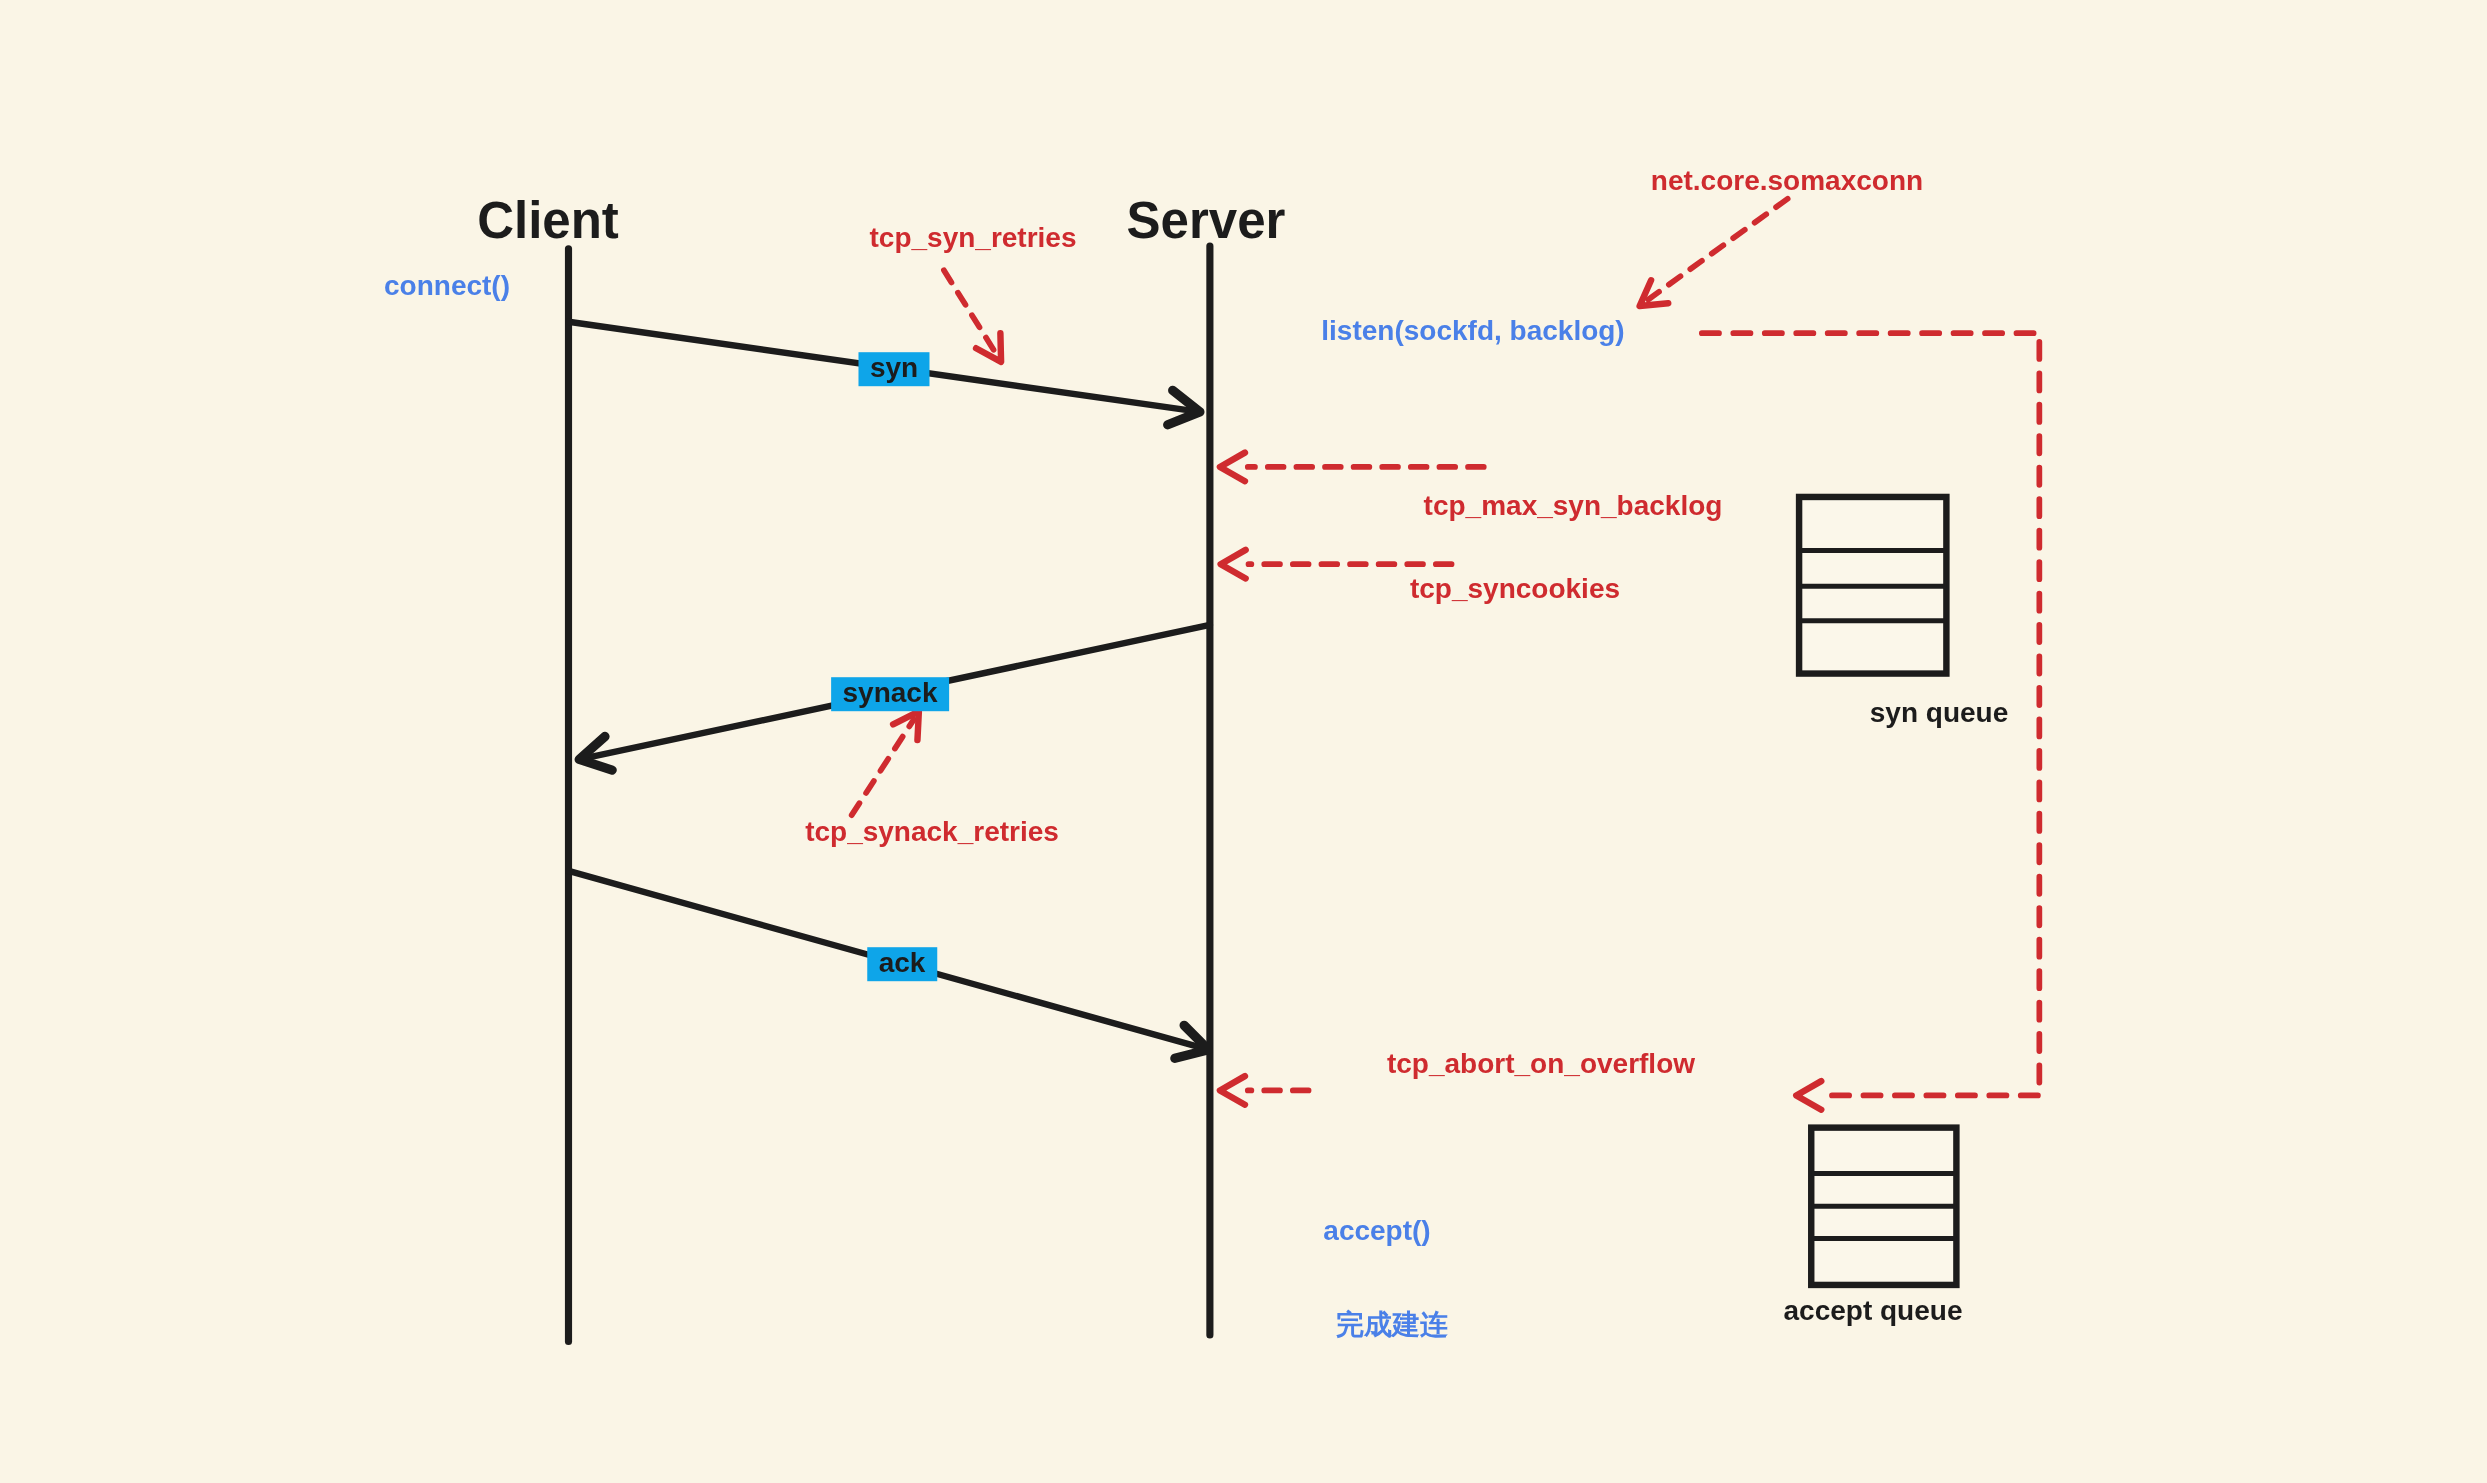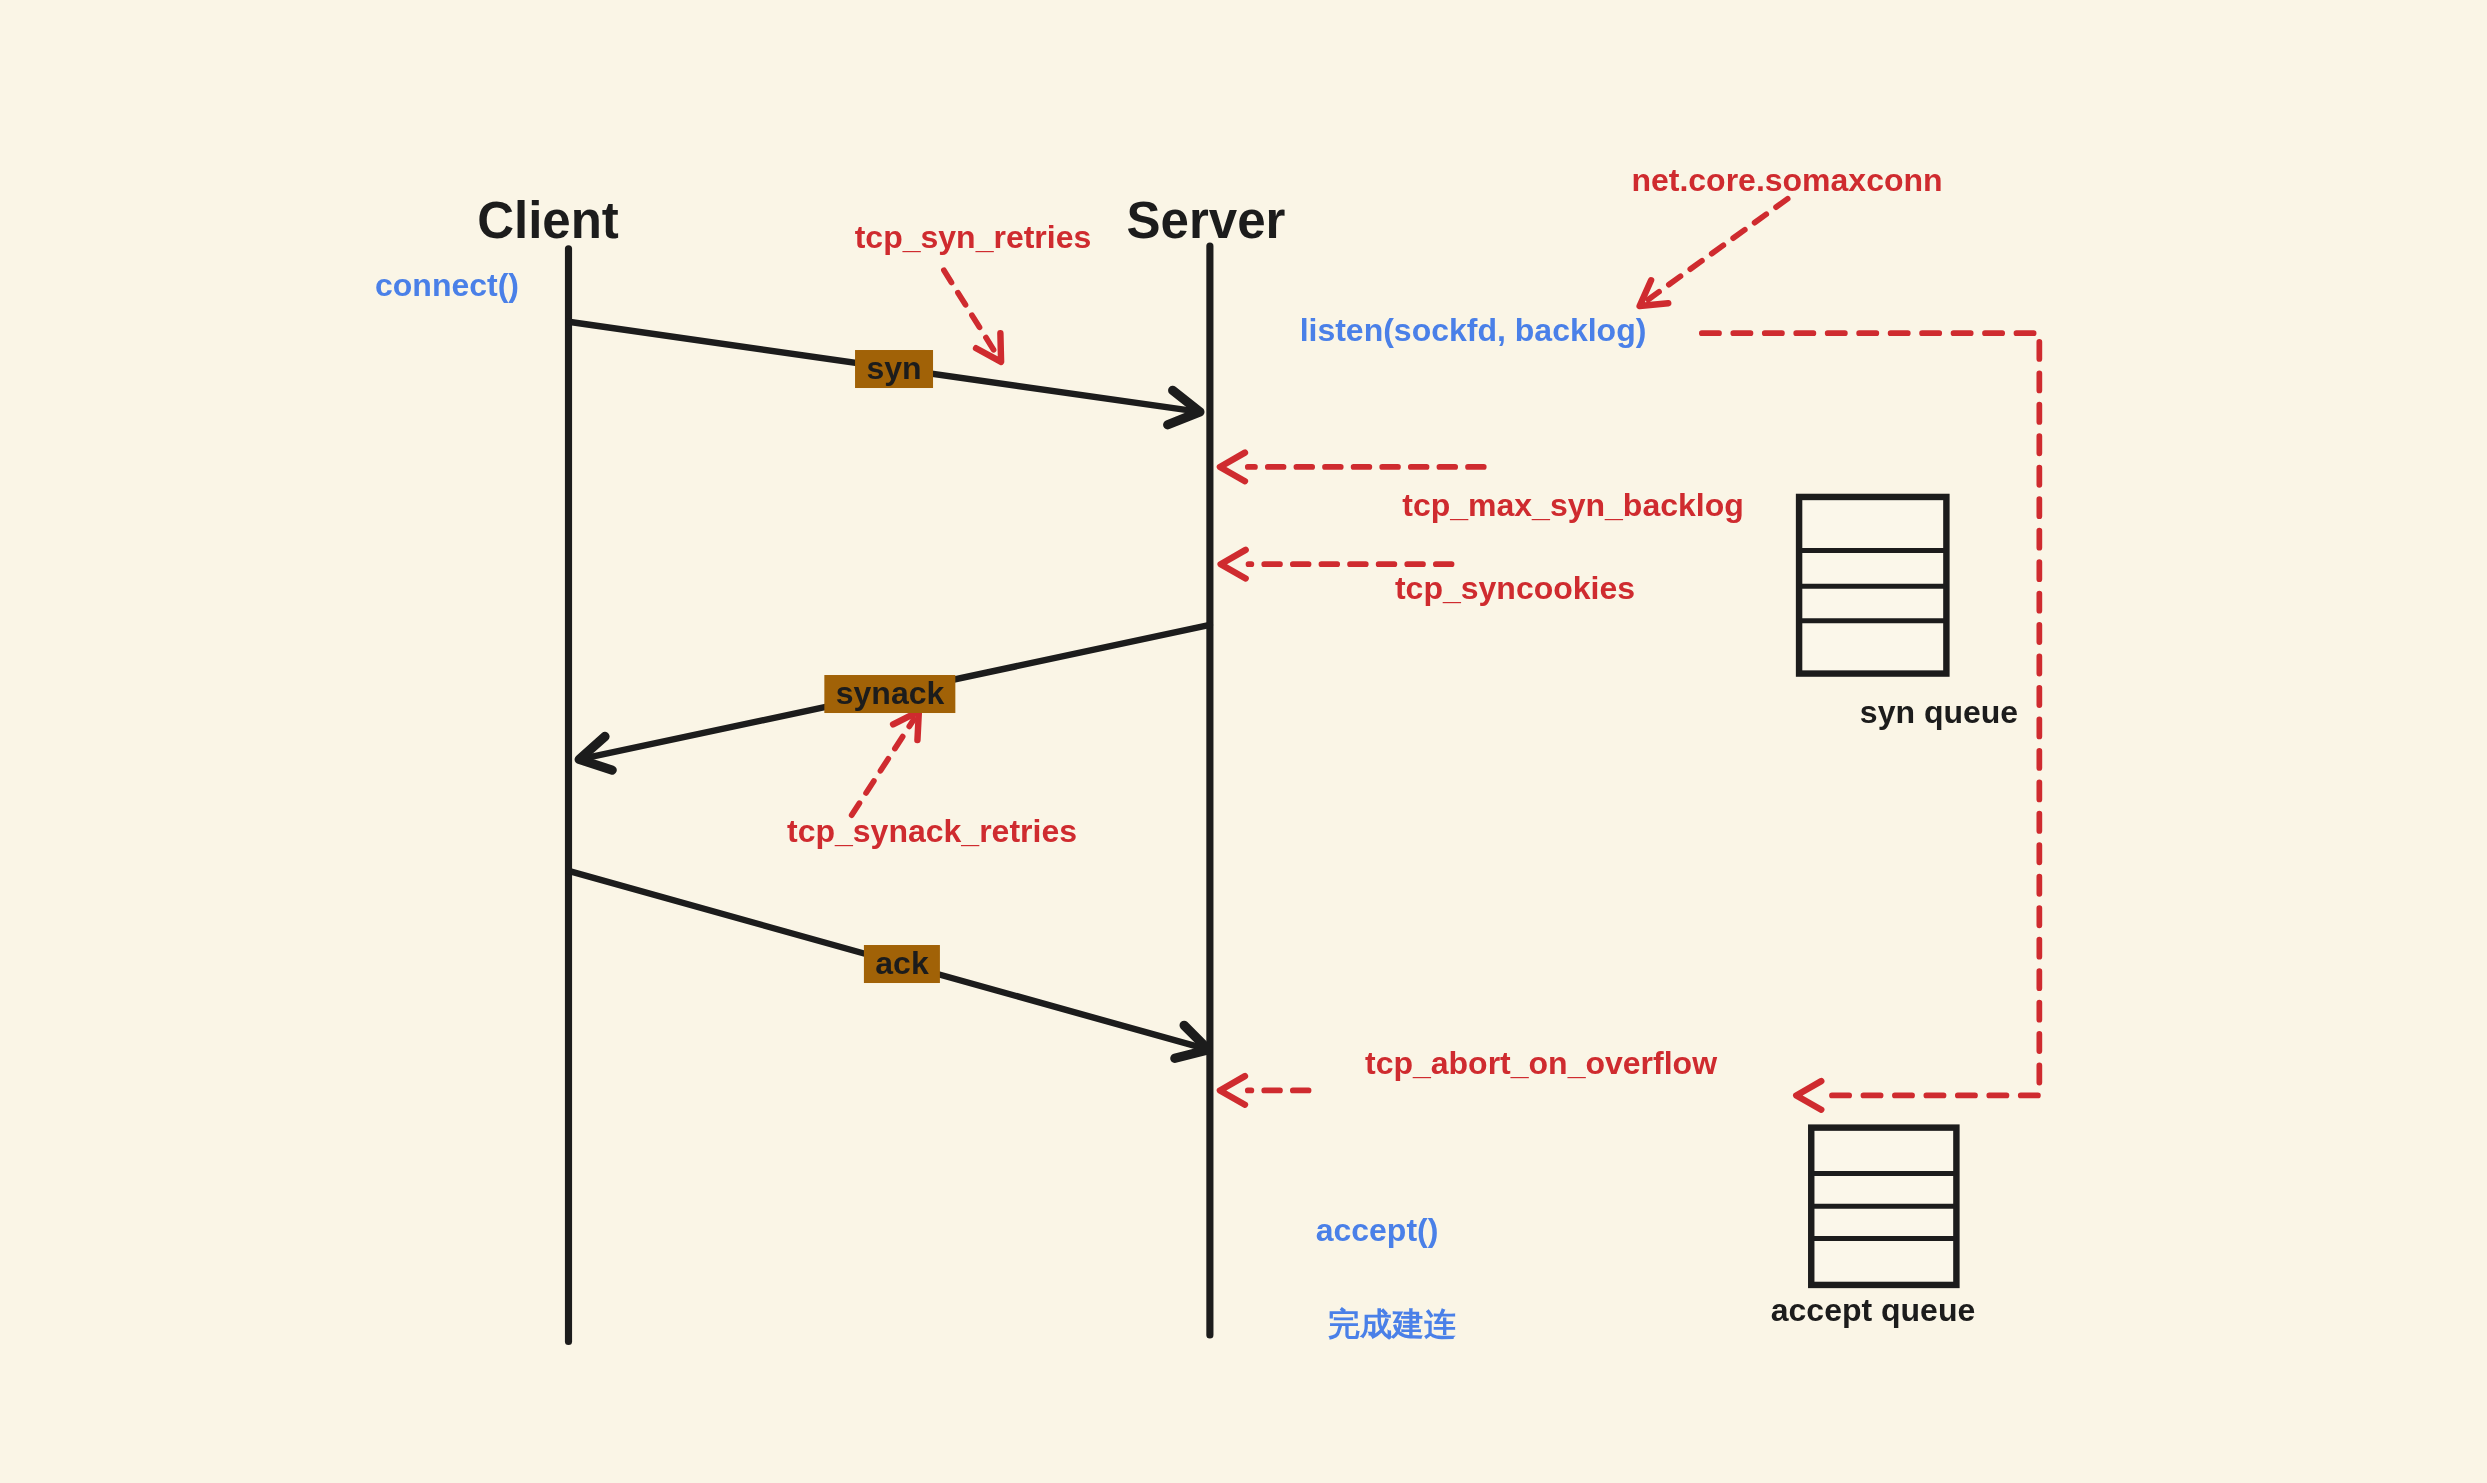--- a/index.html
+++ b/index.html
@@ -11,27 +11,27 @@
     overflow:hidden;
   }
   #diagram{position:absolute;left:0;top:0;width:2487px;height:1483px;}
   svg{position:absolute;left:0;top:0;}
   .label{
     position:absolute;
     transform:translate(-50%,-50%);
     font-weight:bold;
     white-space:nowrap;
     color:#1c1c1c;
-    font-size:32px;
+    font-size:28px;
     line-height:1.1;
   }
   .title{font-size:51px;margin-top:36px;}
   .blue{color:#4a80e8;}
   .red{color:#cf2b2f;}
-  .onLine{background:#a16207;padding:1.4px 11.4px;}
+  .onLine{background:#0ea5e9;padding:1.4px 11.4px;}
   
   .pos-client{left:548px;top:185px;}
   .pos-server{left:1206px;top:185px;}
   .pos-connect{left:447px;top:286px;}
   .pos-listen{left:1473px;top:331px;}
   .pos-accept{left:1377px;top:1231px;}
   .pos-done{left:1392px;top:1325px;}
   .pos-somaxconn{left:1787px;top:181px;}
   .pos-synretries{left:953px;top:238px;margin-left:20px;}
   .pos-maxbacklog{left:1573px;top:506px;text-align:center;}

